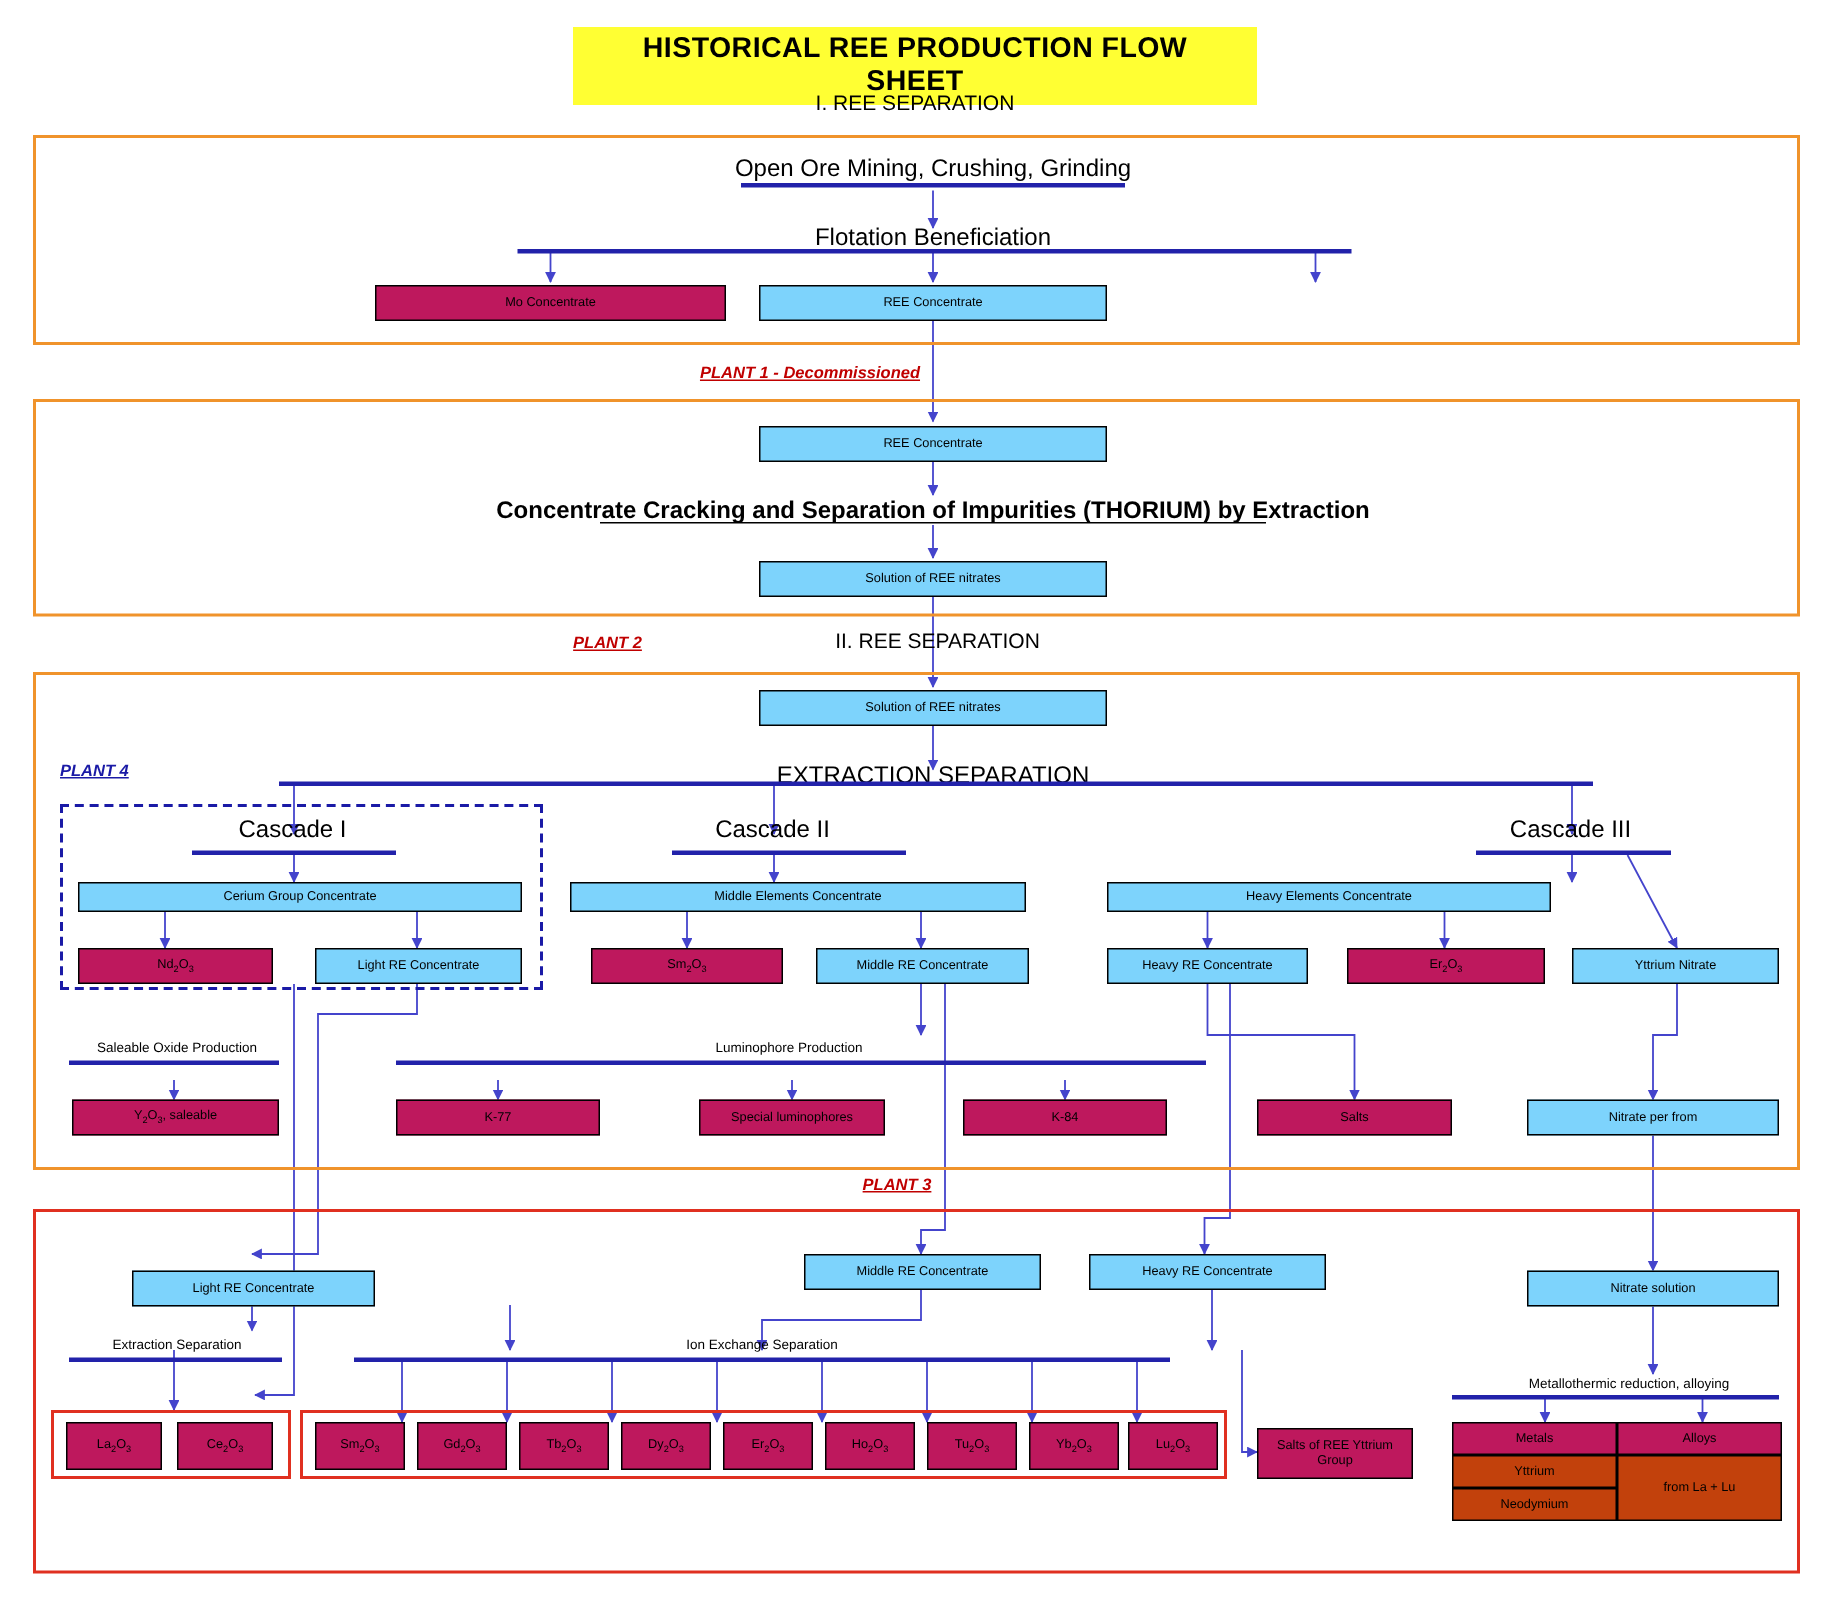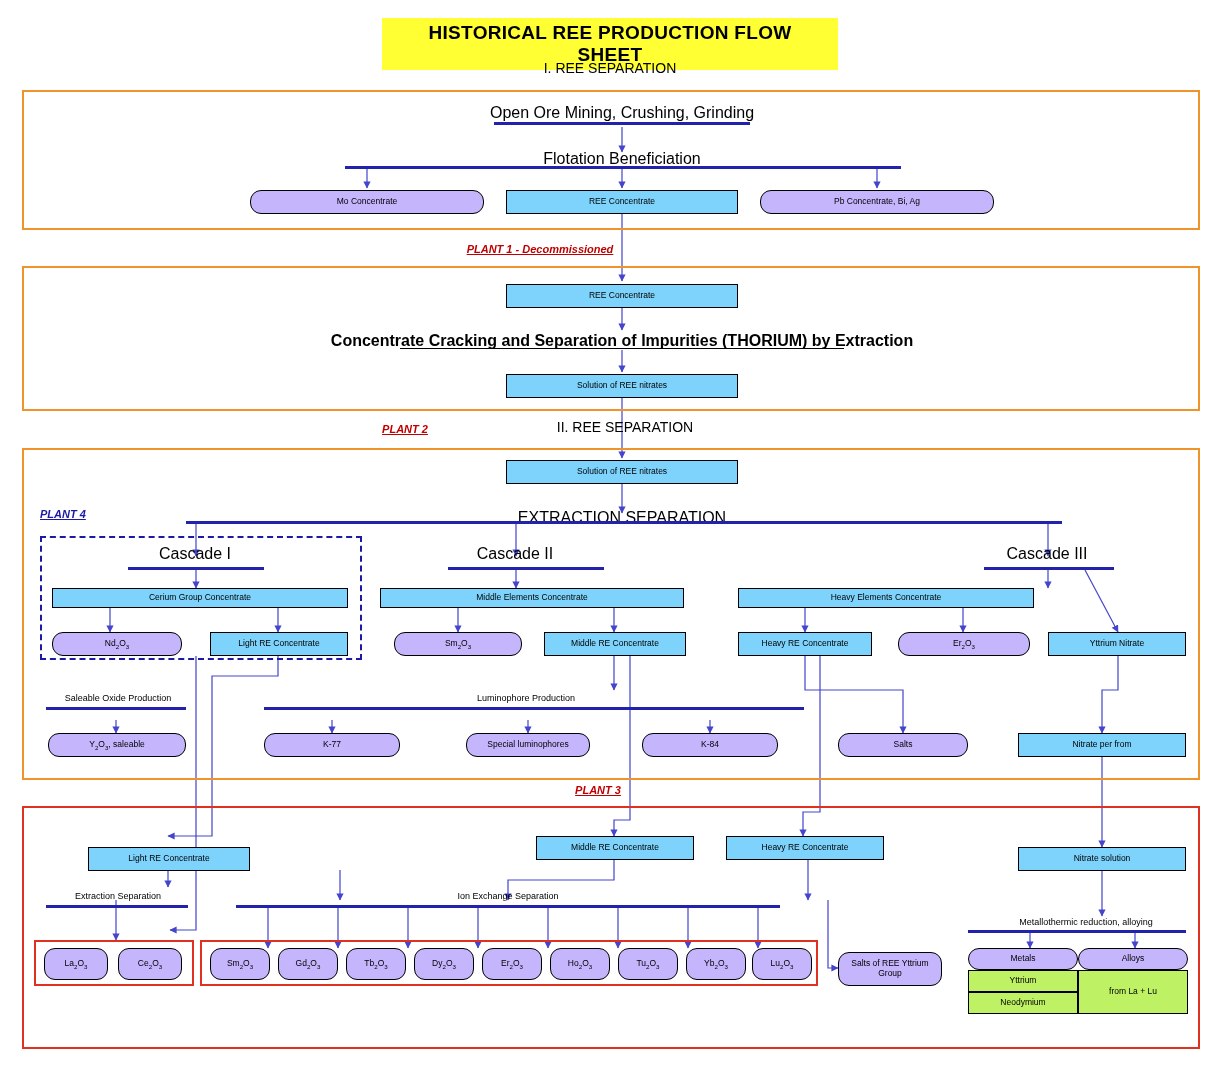--- a/index.html
+++ b/index.html
@@ -16,22 +16,22 @@
   .plantlabel{
     color:#c00000;font-size:11px;font-style:italic;font-weight:bold;
     text-decoration:underline;text-align:center;
   }
   .plantlabel.blue{color:#1a1aa6;}
   .box{
     border:1px solid #000;background:#7dd3fc;font-size:8.5px;
     display:flex;align-items:center;justify-content:center;text-align:center;
     line-height:1.15;
   }
-  .box.green{background:#c4b5fd;border-radius:11px;}
-  .box.lightgreen{background:#bef264;}
+  .box.green{background:#be185d;}
+  .box.lightgreen{background:#c2410c;}
   .hdr{font-size:16px;text-align:center;}
   .hdr.small{font-size:9px;}
   .rule{background:#2222aa;height:3px;}
   .dashbox{border:2px dashed #1a1aa6;background:transparent;}
   svg.lines{position:absolute;left:0;top:0;width:1220px;height:1065px;pointer-events:none;}
   sub{font-size:.72em;}
 </style>
 </head>
 <body>
 
@@ -121,21 +121,20 @@
   <div class="abs panel" style="left:22px;top:90px;width:1178px;height:140px;"></div>
 
   <div class="abs hdr" style="left:430px;top:104px;width:384px;">Open Ore Mining, Crushing, Grinding</div>
   <div class="abs rule" style="left:494px;top:122px;width:256px;"></div>
 
   <div class="abs hdr" style="left:430px;top:150px;width:384px;">Flotation Beneficiation</div>
   <div class="abs rule" style="left:345px;top:166px;width:556px;"></div>
 
   <div class="abs box green" style="left:250px;top:190px;width:234px;height:24px;">Mo Concentrate</div>
   <div class="abs box" style="left:506px;top:190px;width:232px;height:24px;">REE Concentrate</div>
-  <div class="abs box green" style="left:760px;top:190px;width:234px;height:24px;">Pb Concentrate, Bi, Ag</div>
 
   <div class="abs plantlabel" style="left:340px;top:243px;width:400px;">PLANT 1 - Decommissioned</div>
 
   <div class="abs panel" style="left:22px;top:266px;width:1178px;height:145px;"></div>
 
   <div class="abs box" style="left:506px;top:284px;width:232px;height:24px;">REE Concentrate</div>
 
   <div class="abs hdr" style="left:310px;top:332px;width:624px;font-weight:bold;">Concentrate Cracking and Separation of Impurities (THORIUM) by Extraction</div>
   <div class="abs rule" style="left:400px;top:348px;width:444px;height:1px;background:#000;"></div>
 

